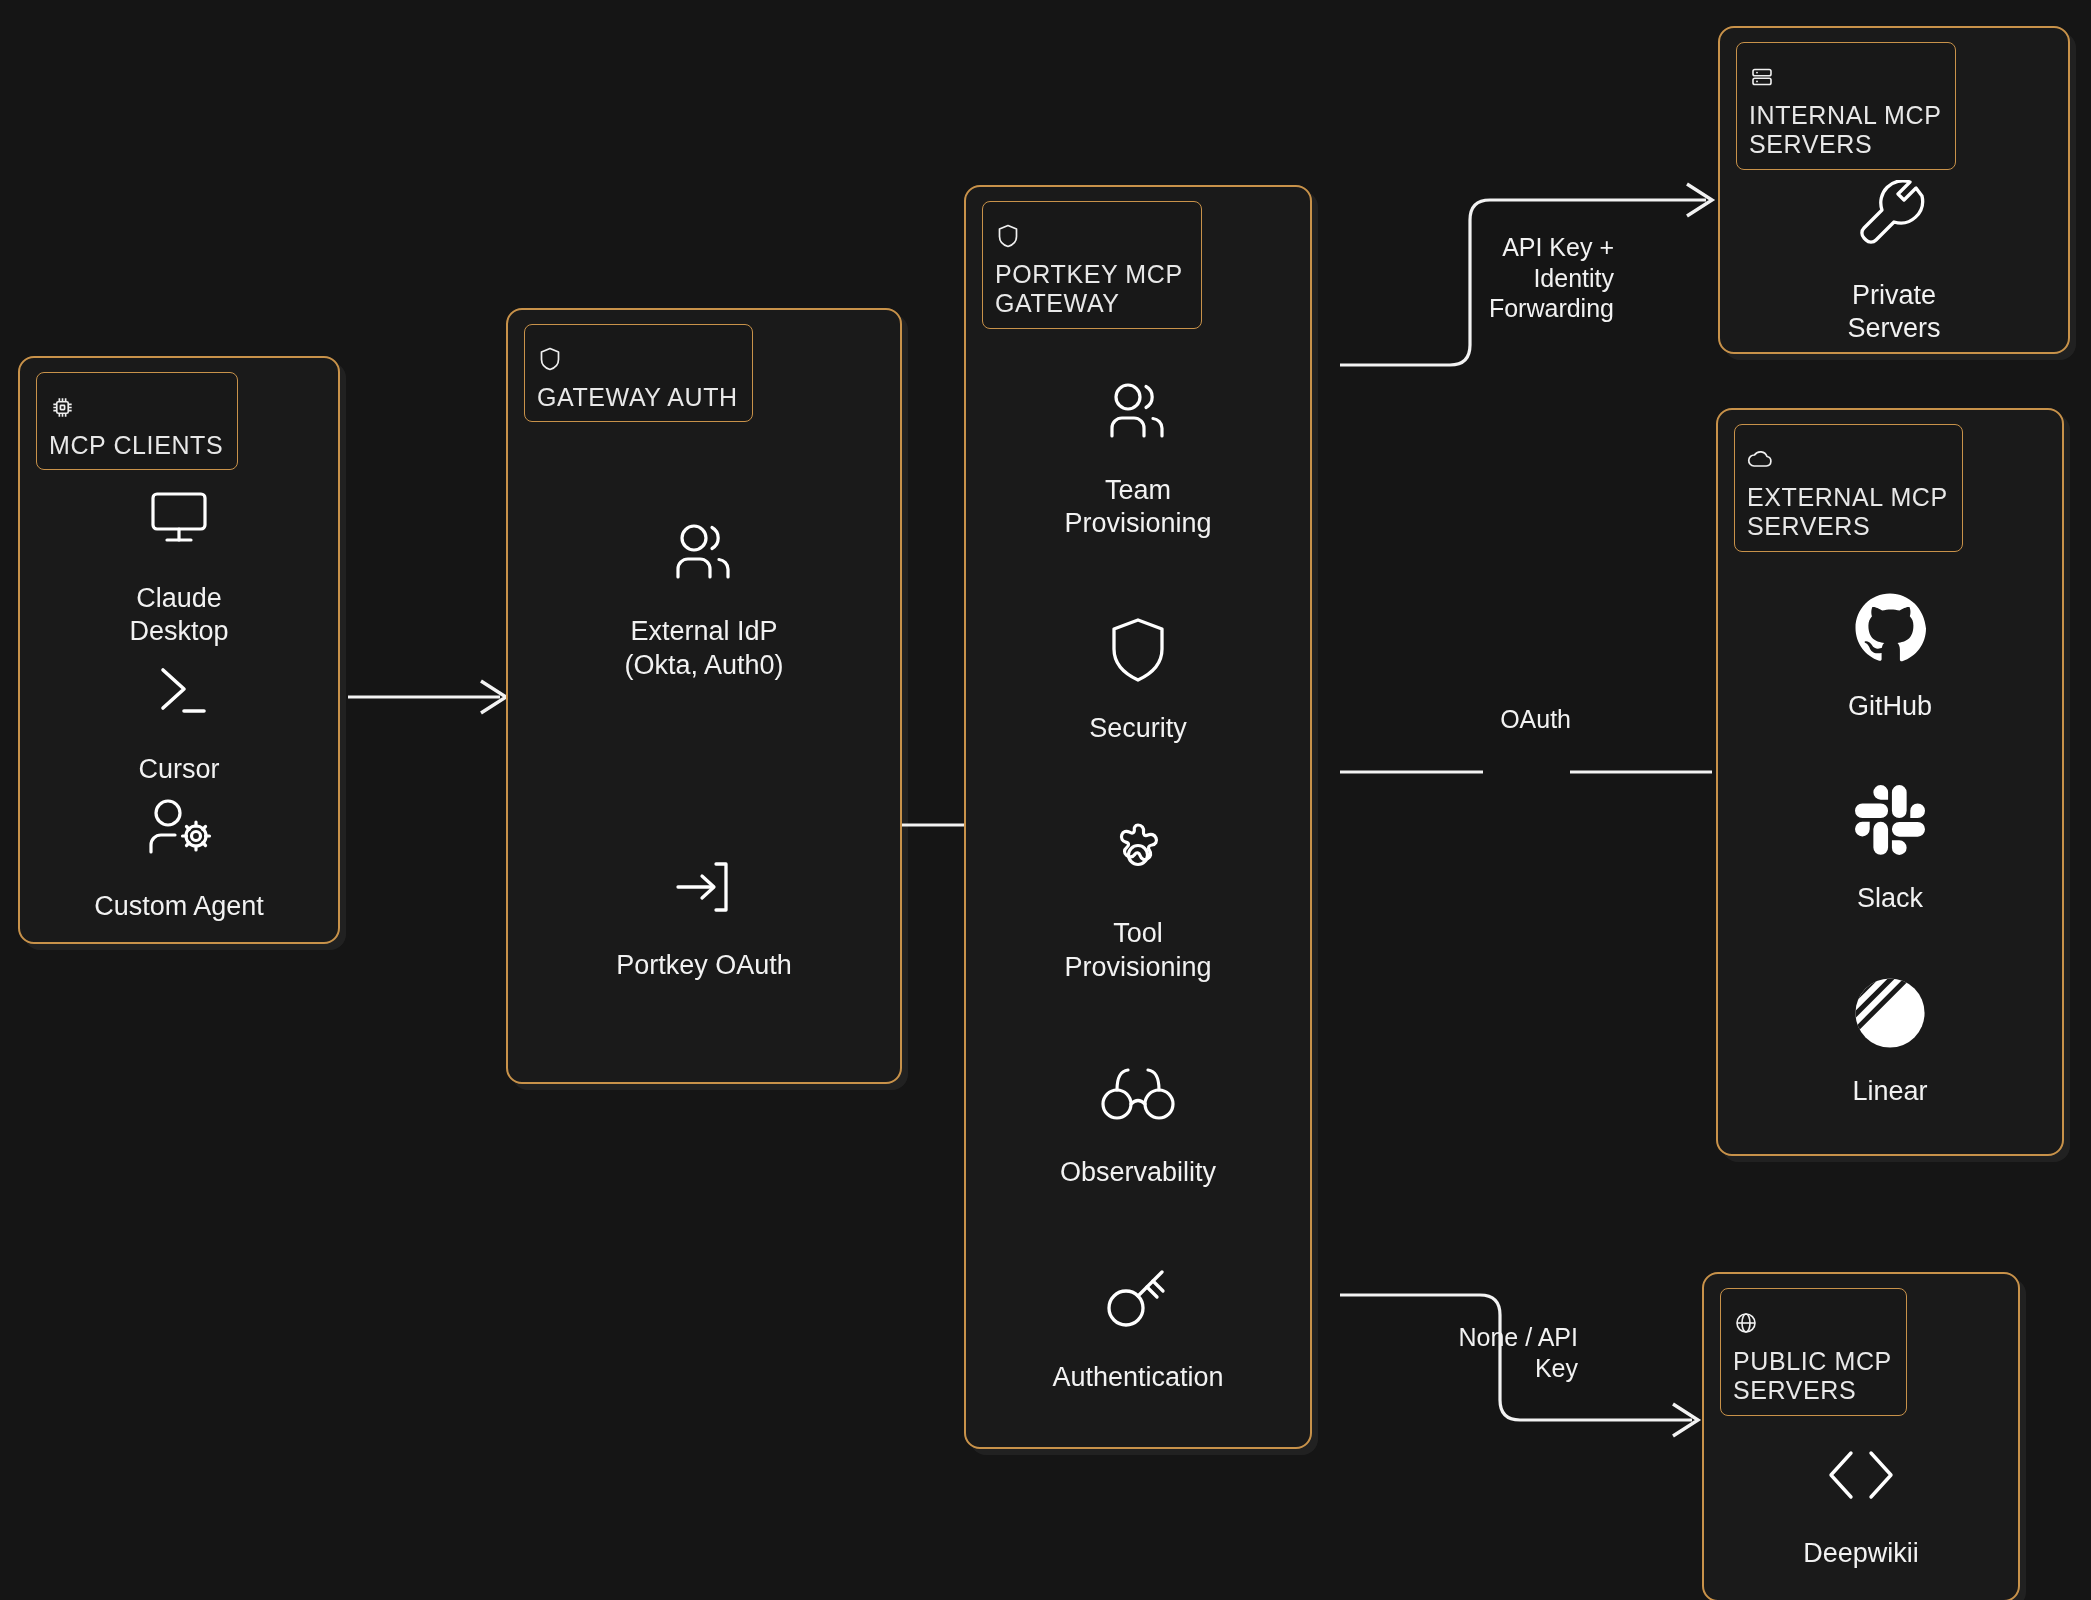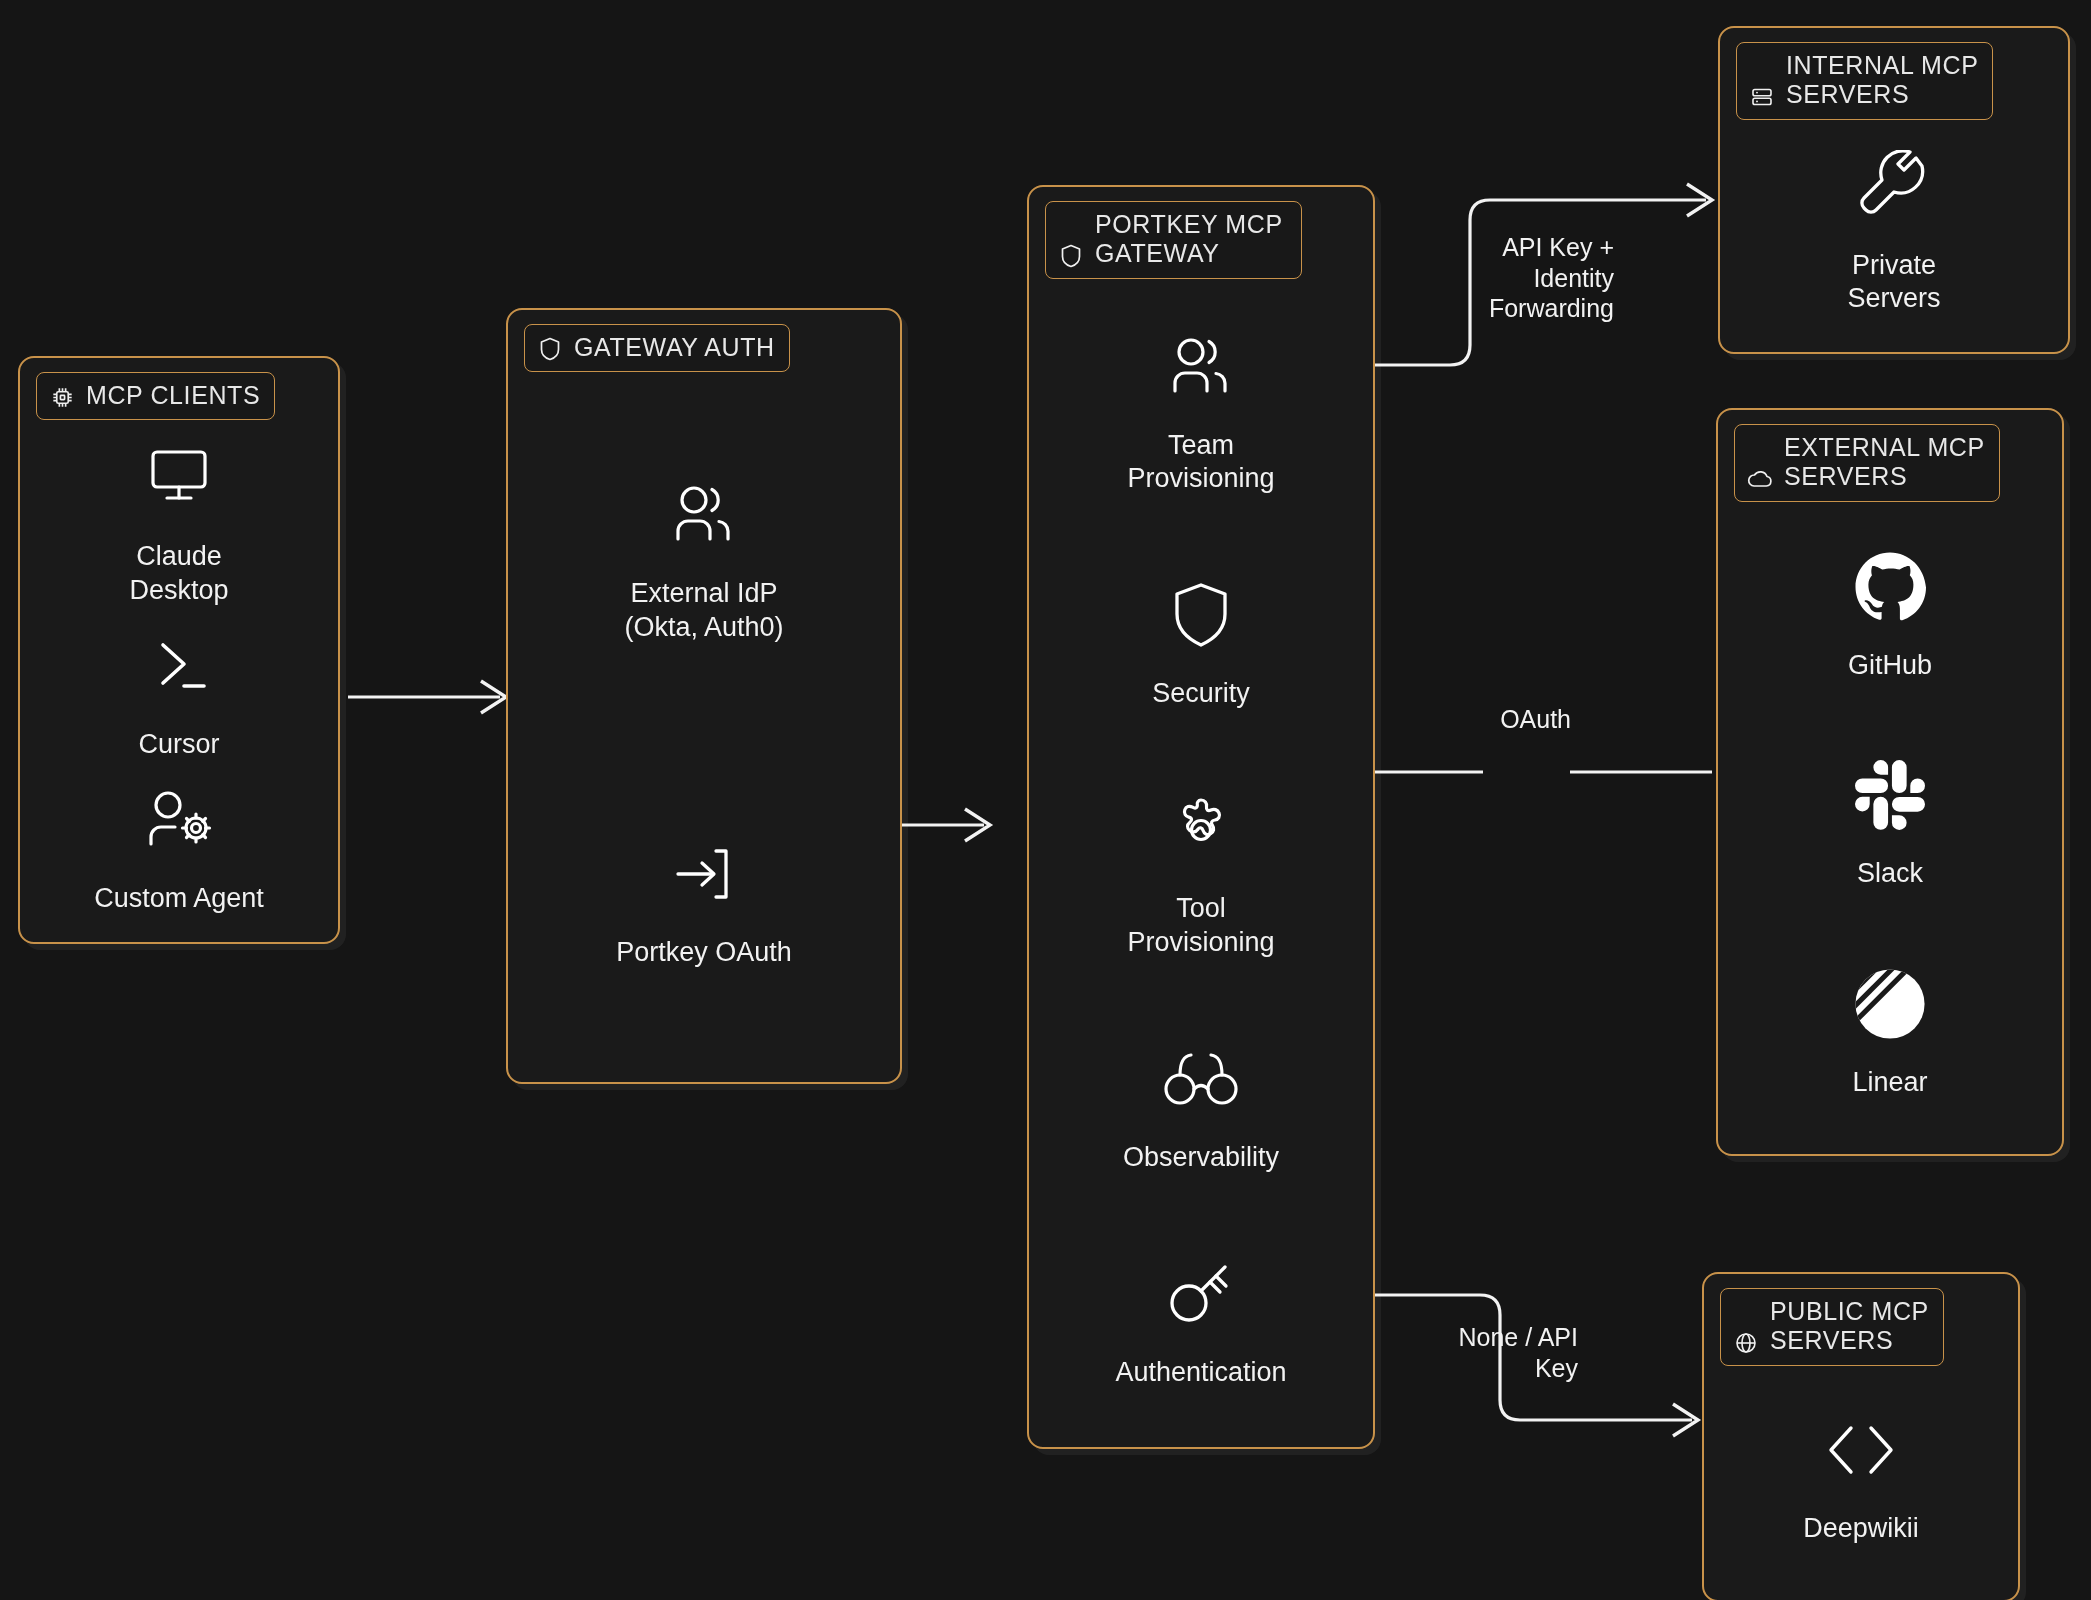--- a/index.html
+++ b/index.html
@@ -31,26 +31,27 @@
     flex-direction: column;
     align-items: center;
     z-index: 5;
   }
 
   .panel-header {
     border: 1.5px solid #c8924a;
     border-radius: 8px;
     background: #181818;
     display: flex;
-    align-items: flex-end;
+    align-items: flex-start;
     gap: 11px;
-    padding: 8px 14px 9px 12px;
+    padding: 21px 14px 9px 12px;
     margin: 14px 0 0 0;
     align-self: flex-start;
     margin-left: 16px;
+    flex-direction: column;
   }
   .panel-header .hdr-icon {
     flex: 0 0 auto;
     display: flex;
     align-items: center;
     justify-content: center;
     width: 26px;
     height: 26px;
   }
   .panel-header .hdr-text {
@@ -114,21 +115,21 @@
     font-size: 25px;
     line-height: 1.22;
     text-align: right;
     white-space: pre-line;
     z-index: 6;
   }
 
   
   #panel-clients   { left: 18px;   top: 308px;  width: 322px;  height: 588px; margin-top: 48px; }
   #panel-auth      { left: 506px;  top: 308px;  width: 396px;  height: 776px; }
-  #panel-gateway   { left: 1027px;  top: 185px;  width: 348px;  height: 1264px; }
+  #panel-gateway   { left: 964px;  top: 185px;  width: 348px;  height: 1264px; }
   #panel-internal  { left: 1718px; top: 26px;   width: 352px;  height: 328px; }
   #panel-external  { left: 1716px; top: 408px;  width: 348px;  height: 748px; }
   #panel-public    { left: 1702px; top: 1272px; width: 318px;  height: 330px; }
 
   #panel-gateway .panel-header { padding-right: 18px; }
 </style>
 </head>
 <body>
 
 <div id="canvas">

